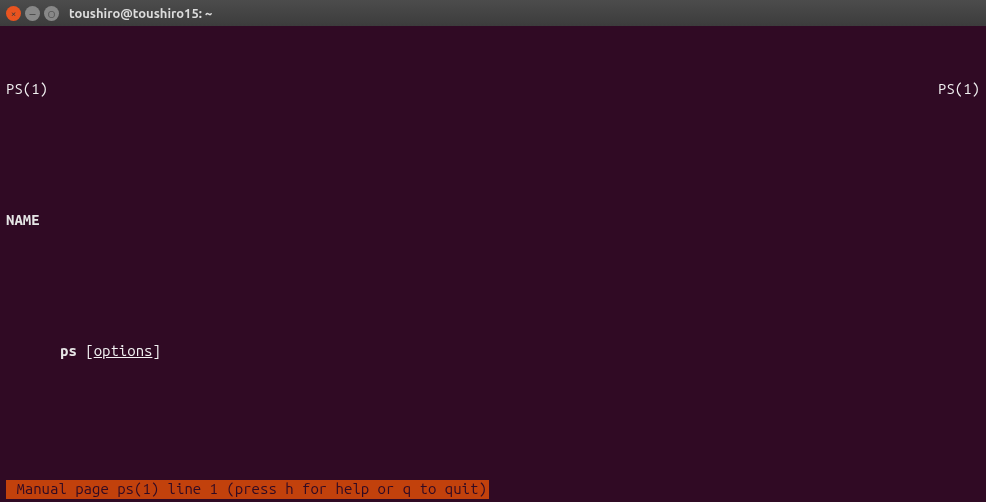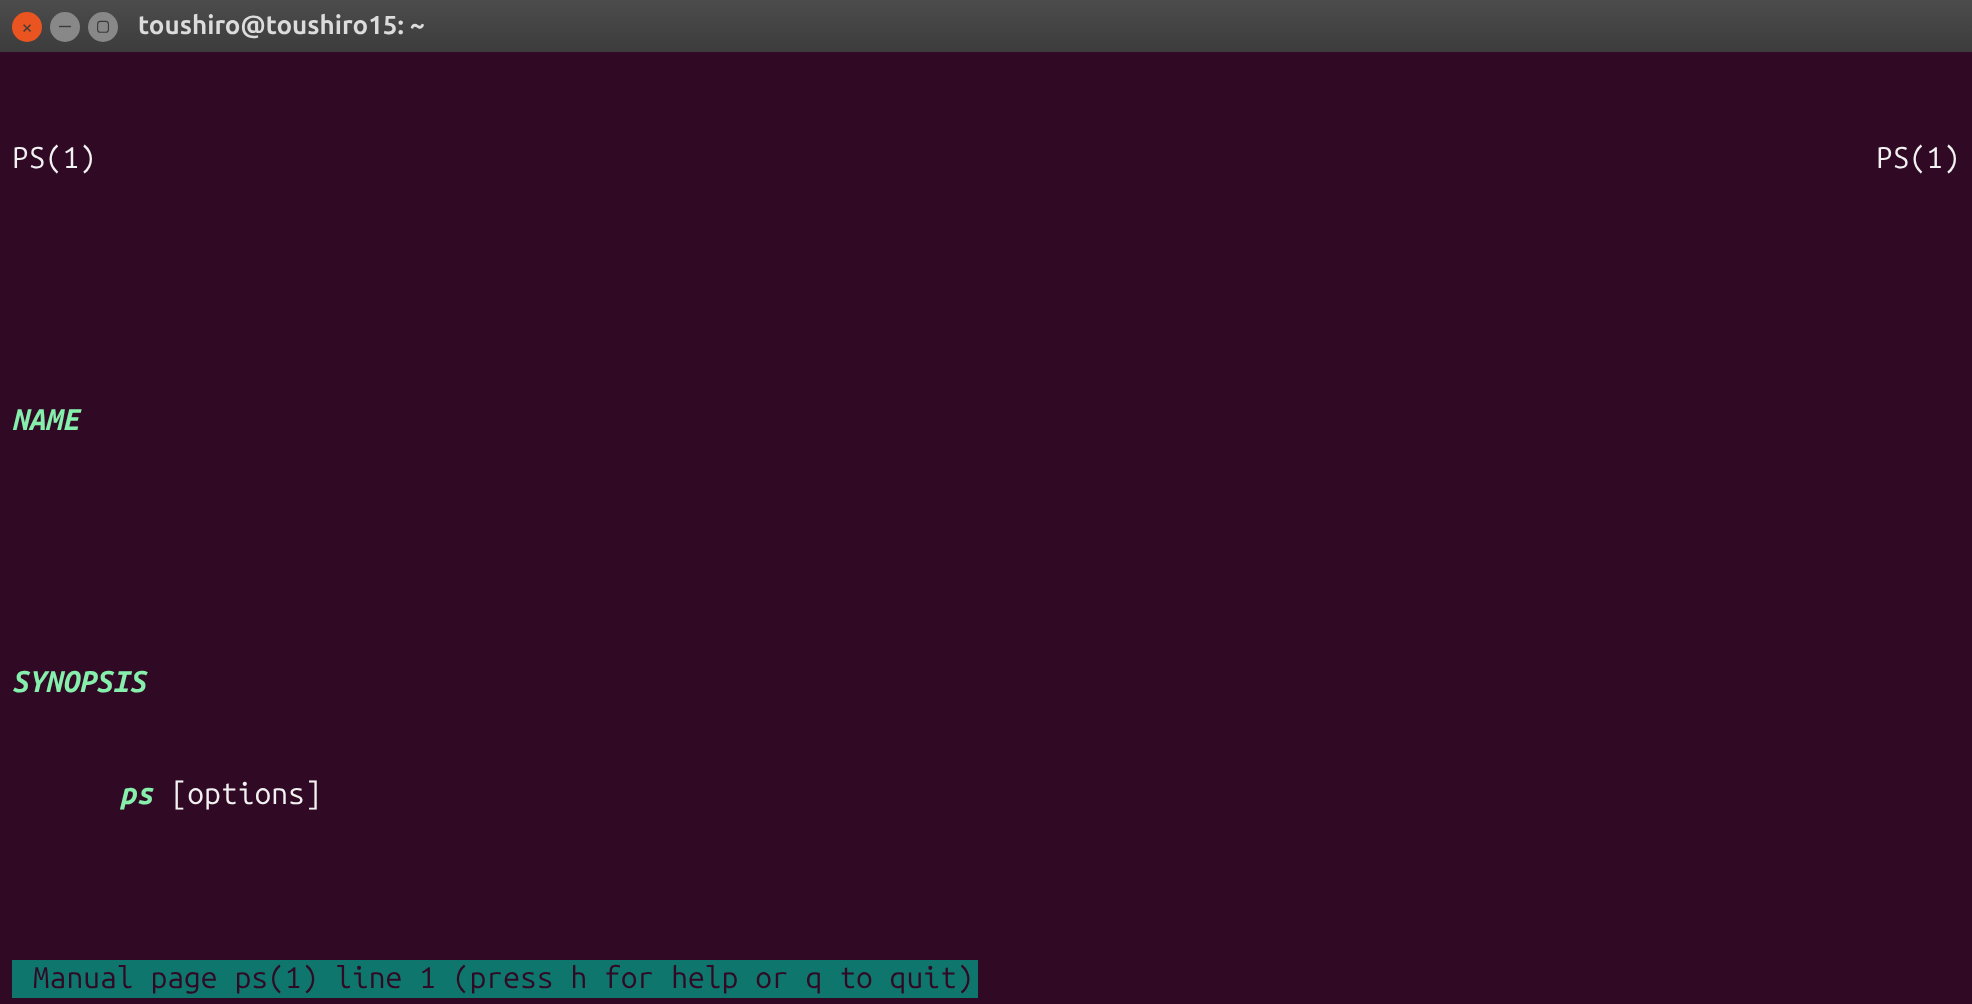--- a/index.html
+++ b/index.html
@@ -36,39 +36,39 @@
   .title-text {
     color: #dcdcdc;
     font-family: "Ubuntu", "DejaVu Sans", sans-serif;
     font-size: 13px;
     font-weight: bold;
     margin-left: 6px;
   }
   .terminal {
     background: #300a24;
     color: #f2f2f2;
-    padding: 6px 6px 0 6px;
+    padding: 16px 6px 0 6px;
     height: calc(100% - 26px);
     line-height: 1.25;
     white-space: pre;
     position: relative;
   }
   .header-row {
     display: flex;
     justify-content: space-between;
   }
-  .bold { font-weight: bold; color: #86efac; font-style: italic; }
-  .underline { }
+  .bold { font-weight: bold; color: #e5e5e5; }
+  .underline { text-decoration: underline; }
   .indent1 { padding-left: 54px; }
   .blank { height: 1.25em; }
   .status-line {
     position: absolute;
     bottom: 3px;
     left: 6px;
-    background: #0f766e;
+    background: #c2410c;
     color: #300a24;
     padding: 0 2px;
     display: inline-block;
   }
 </style>
 </head>
 <body>
 
 <div class="titlebar">
   <span class="win-btn close-btn">×</span>
@@ -80,21 +80,20 @@
 <div class="terminal">
   <div class="header-row">
     <span>PS(1)</span>
     <span>PS(1)</span>
   </div>
   <div class="blank"></div>
 
   <div class="bold">NAME</div>
   <div class="blank"></div>
 
-  <div class="bold">SYNOPSIS</div>
   <div class="indent1"><span class="bold">ps</span><span> [</span><span class="underline">options</span><span>]</span></div>
   <div class="blank"></div>
 
   
   
   
   
 
   
   

